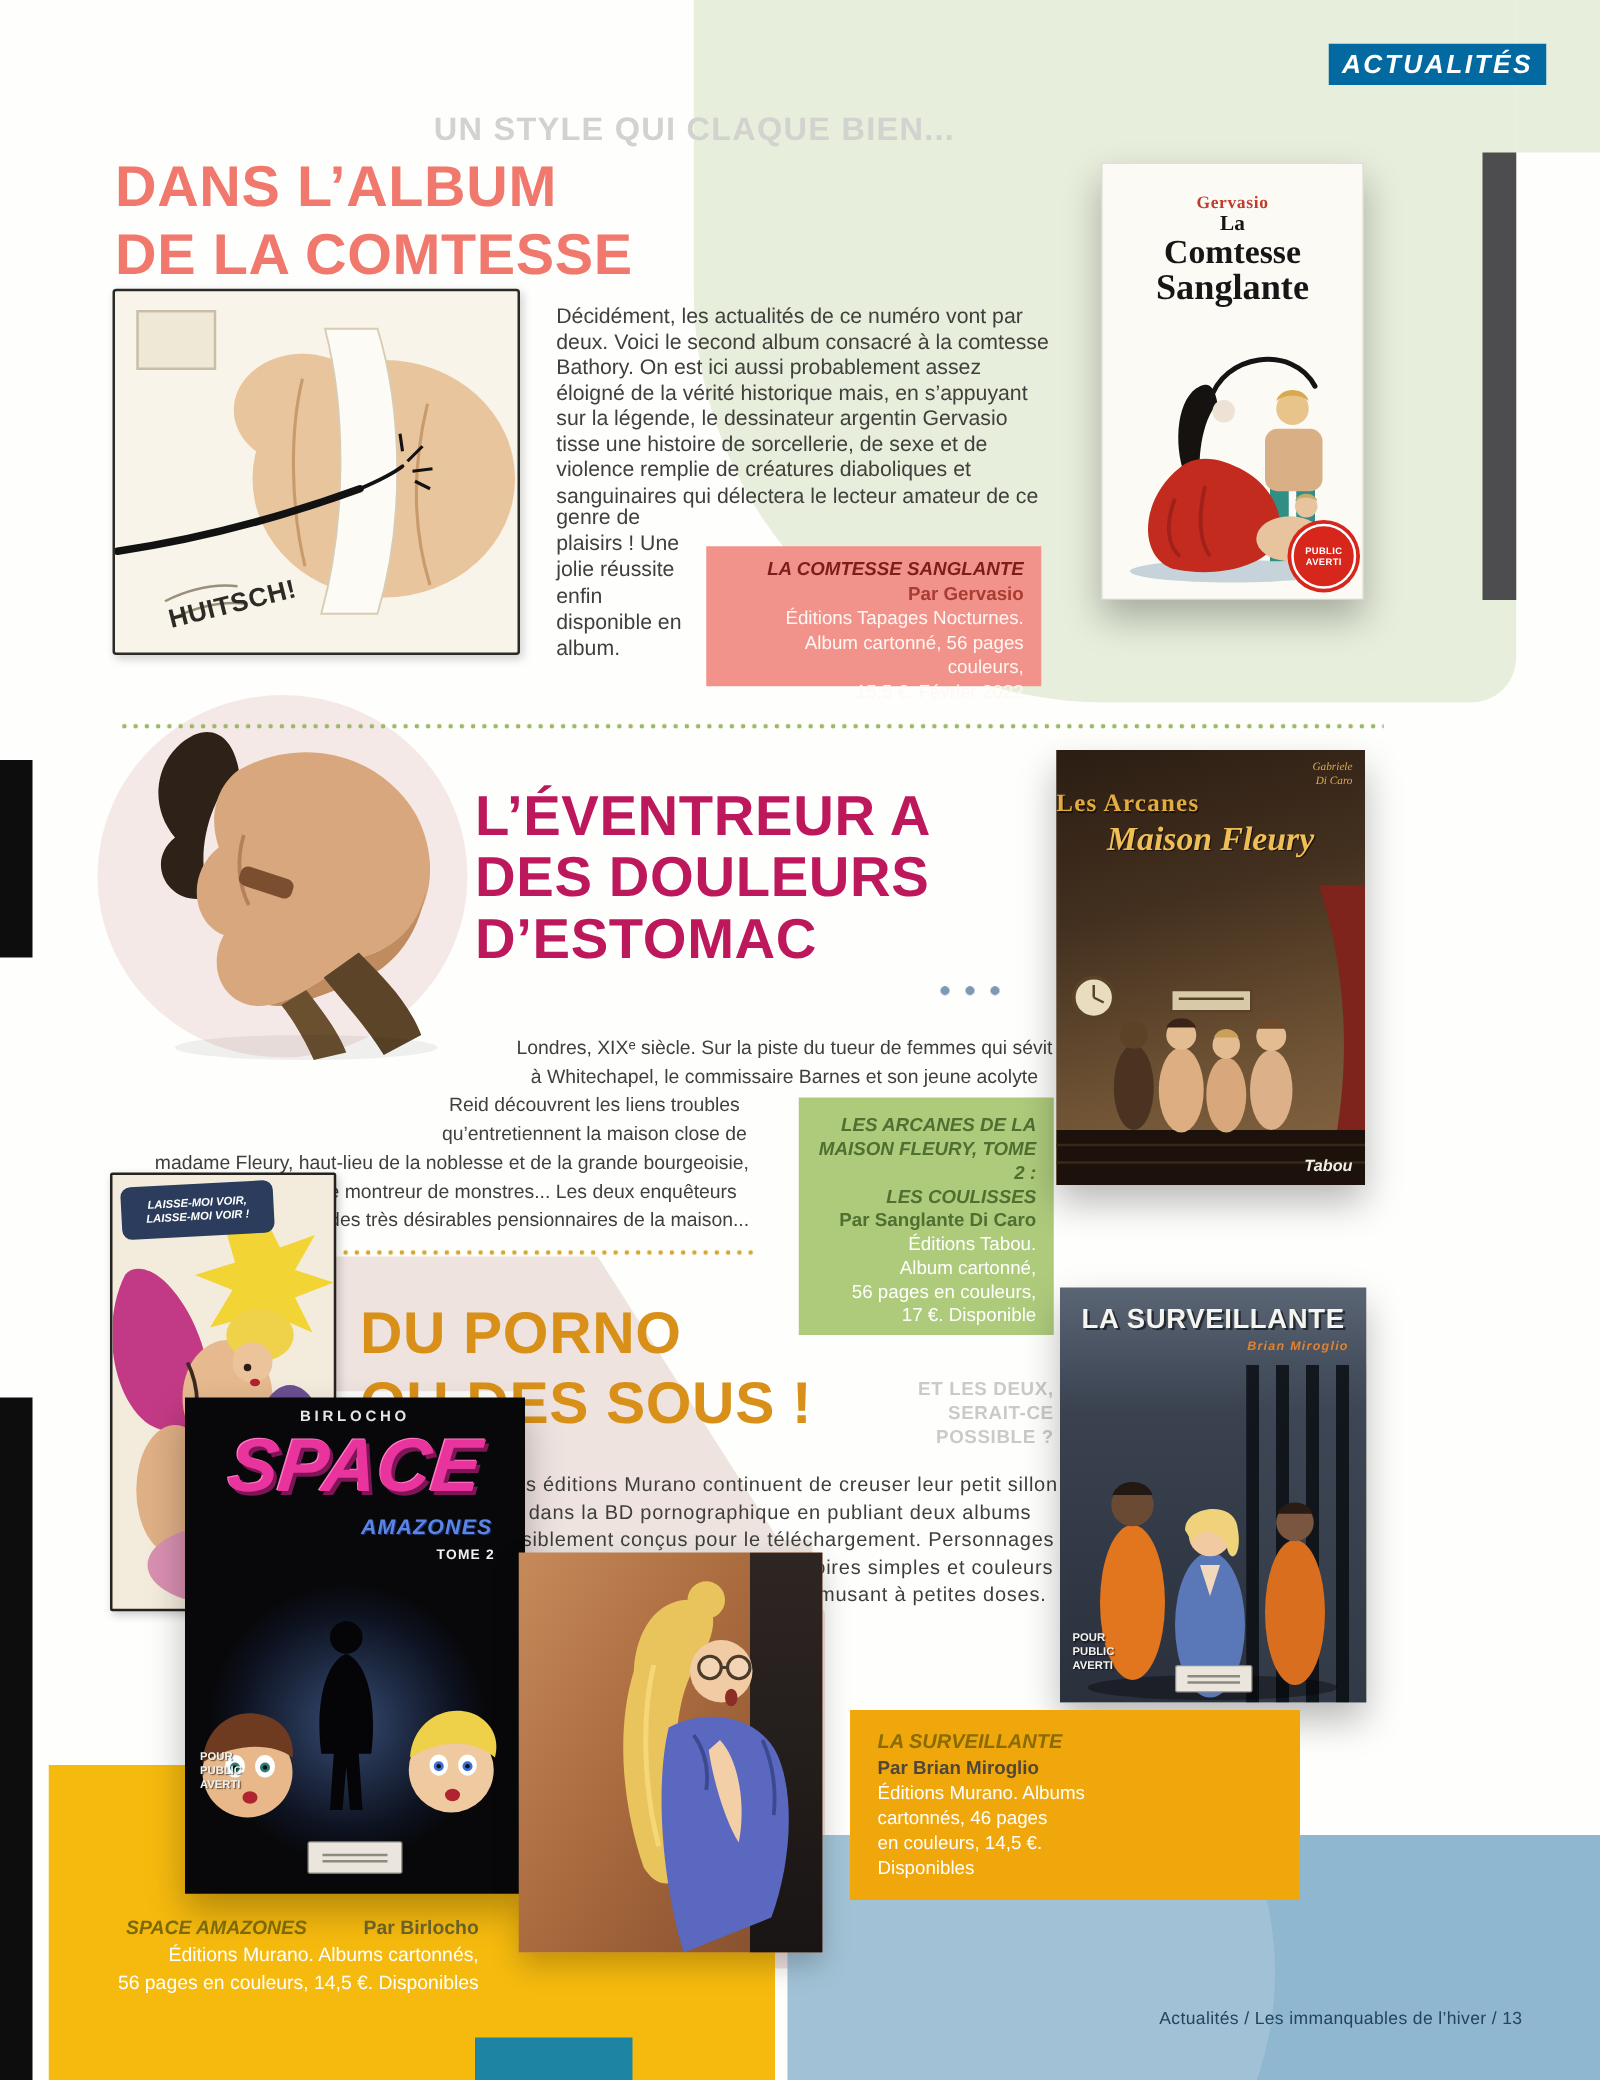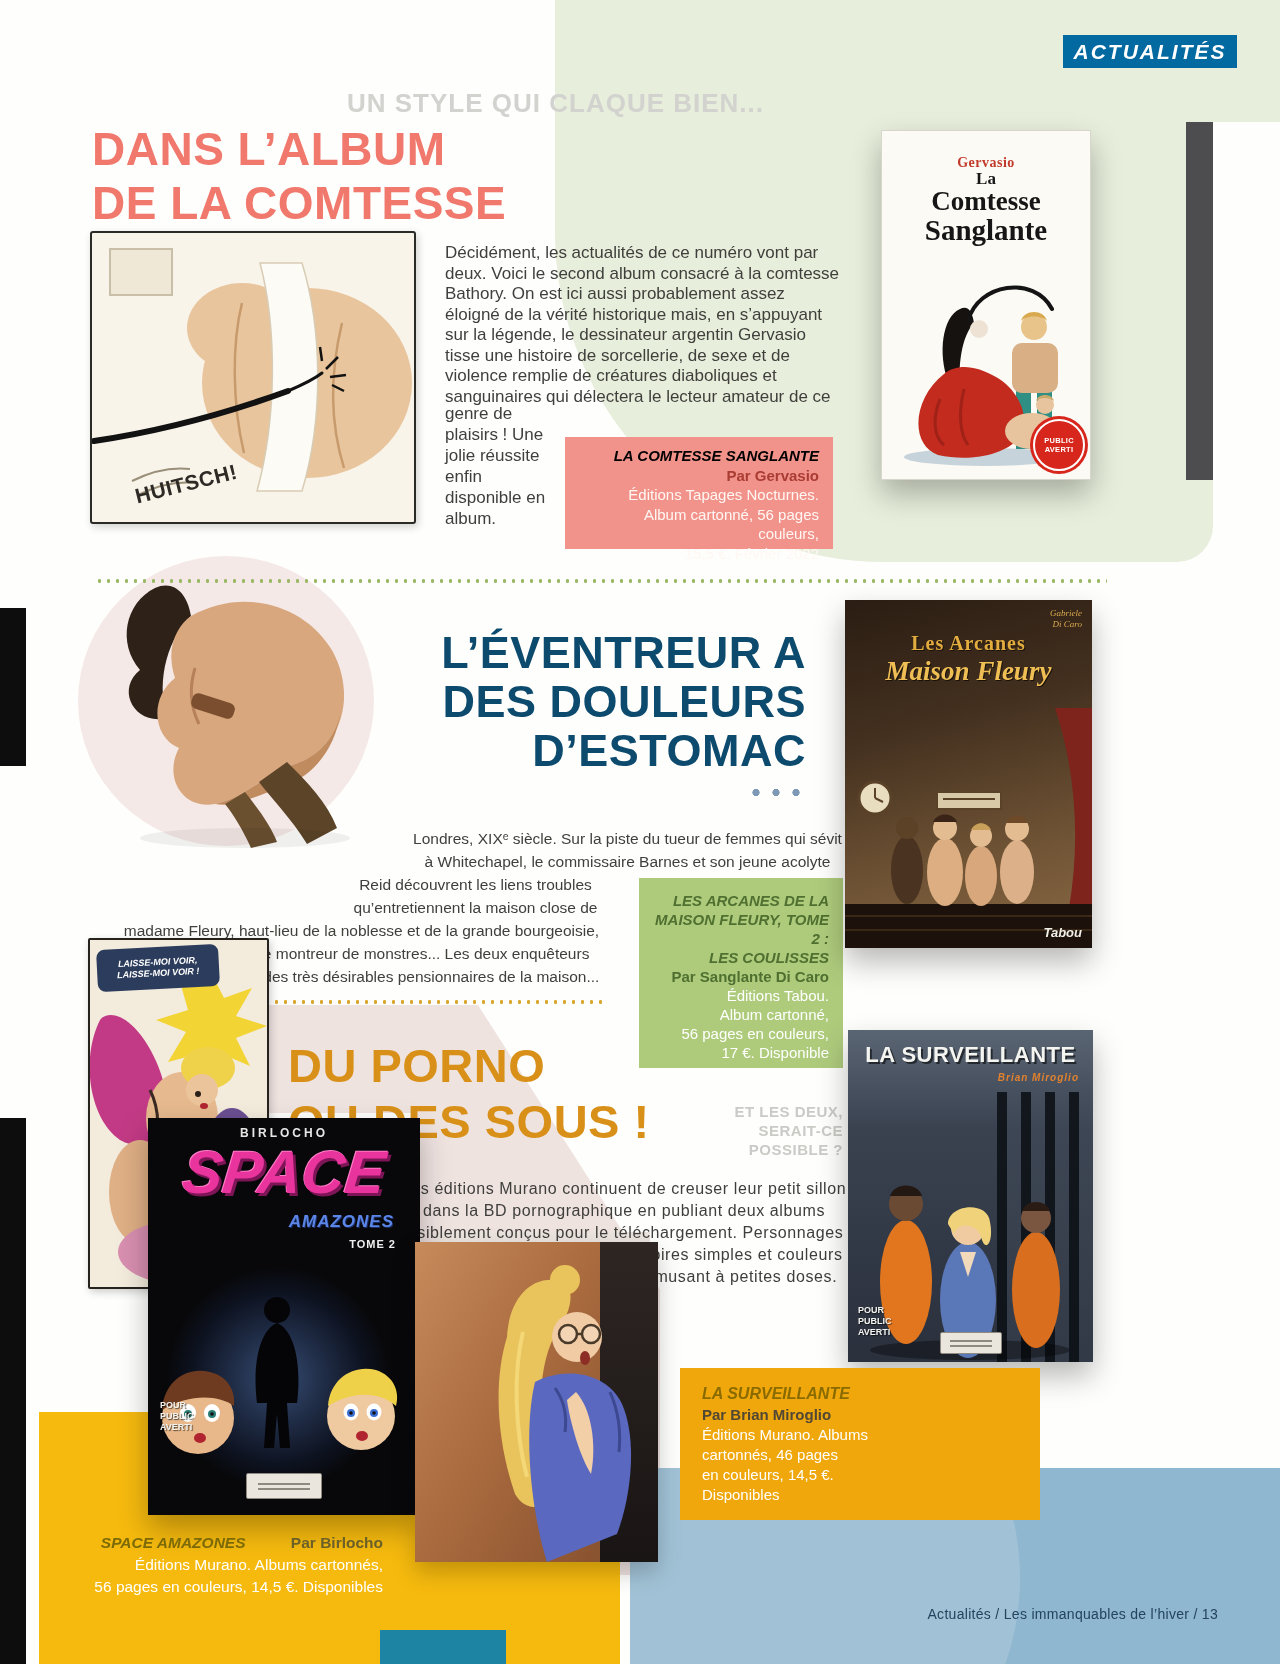--- a/index.html
+++ b/index.html
@@ -26,33 +26,33 @@
   .teal-bottom{left:380px;top:1630px;width:126px;height:34px;background:#1d84a3;}
   .blue-bottom{left:630px;top:1468px;width:650px;height:196px;background:#8fb7cf;overflow:hidden;}
   .blue-bottom .circ{position:absolute;left:-130px;top:-150px;width:520px;height:520px;border-radius:50%;
     background:rgba(255,255,255,0.16);}
   .dots-line{height:6px;background-repeat:repeat-x;background-size:9px 6px;}
   .dots-green{left:95px;top:578px;width:1012px;background-image:radial-gradient(circle,#9bb967 1.7px,transparent 2px);}
   .dots-orange{left:272px;top:999px;width:333px;background-image:radial-gradient(circle,#d9a62e 1.7px,transparent 2px);}
   
   .kicker{left:347px;top:88px;font-weight:800;font-size:26px;letter-spacing:1px;color:#d2d2cf;}
   .h1{left:92px;top:122px;font-weight:800;font-size:46px;line-height:54px;color:#f0786c;letter-spacing:.5px;}
-  .h2{left:380px;top:628px;width:426px;text-align:right;font-weight:800;font-size:45px;line-height:49px;color:#0c4a6e;letter-spacing:.5px;}
+  .h2{left:380px;top:628px;width:426px;text-align:left;font-weight:800;font-size:45px;line-height:49px;color:#be185d;letter-spacing:.5px;}
   .h2-dots{left:746px;top:788px;width:58px;height:9px;background-image:radial-gradient(circle,#7e99b6 3.4px,transparent 3.8px);
     background-size:20px 9px;background-repeat:repeat-x;}
   .h3{left:288px;top:1038px;font-weight:800;font-size:47px;line-height:56px;color:#d89018;letter-spacing:.5px;}
   .body1{left:445px;top:243px;width:396px;font-size:17px;line-height:20.5px;color:#3f3f3c;}
   .body1-side{left:445px;top:403px;width:118px;font-size:17px;line-height:21px;color:#3f3f3c;}
   .a2line{font-size:15.5px;color:#3f3f3c;text-align:center;white-space:nowrap;}
   .aside3{left:710px;top:1102px;width:133px;text-align:right;font-weight:800;font-size:15px;line-height:19px;color:#cacac6;letter-spacing:.5px;}
   .body3{left:400px;top:1178px;width:448px;text-align:center;font-size:16px;line-height:22px;letter-spacing:.6px;color:#3e3e3b;}
   
   .infobox{box-sizing:border-box;}
   .box-salmon{left:565px;top:437px;width:268px;height:112px;background:#f2938b;padding:9px 14px;text-align:right;}
-  .box-salmon .bt{font-style:italic;font-weight:800;font-size:15px;line-height:19.5px;color:#000000;}
+  .box-salmon .bt{font-style:italic;font-weight:800;font-size:15px;line-height:19.5px;color:#7f1d1d;}
   .box-salmon .ba{font-weight:800;font-size:15px;line-height:19.5px;color:#a93c33;}
   .box-salmon .bl{font-size:15px;line-height:19.5px;color:#fff7f3;}
   .box-green{left:639px;top:878px;width:204px;height:190px;background:#aecb7c;padding:13px 14px;text-align:right;}
   .box-green .bt{font-style:italic;font-weight:800;font-size:15px;line-height:19px;color:#4f7030;}
   .box-green .ba{font-weight:800;font-size:15px;line-height:19px;color:#4f7030;}
   .box-green .bl{font-size:15px;line-height:19px;color:#ffffff;}
   .box-yellow{left:680px;top:1368px;width:360px;height:152px;background:#efa70c;padding:15px 0 0 22px;text-align:left;}
   .box-yellow .bt{font-style:italic;font-weight:800;font-size:16px;line-height:21px;color:#8a6b00;}
   .box-yellow .ba{font-weight:800;font-size:15px;line-height:21px;color:#514734;}
   .box-yellow .bl{font-size:15px;line-height:20px;color:#ffffff;}
@@ -72,21 +72,21 @@
   .cover-comtesse{left:881px;top:130px;width:208px;height:348px;background:#fbfaf5;border:1px solid #d8d5cc;text-align:center;}
   .cover-comtesse .cv-author{margin-top:24px;font-family:"Liberation Serif",serif;font-weight:700;font-size:14px;color:#c23a2b;letter-spacing:.5px;}
   .cover-comtesse .t1{font-family:"Liberation Serif",serif;font-weight:700;font-size:17px;line-height:16px;color:#161616;}
   .cover-comtesse .t2{font-family:"Liberation Serif",serif;font-weight:700;font-size:27px;line-height:28px;color:#161616;}
   .cover-comtesse .t3{font-family:"Liberation Serif",serif;font-weight:700;font-size:29px;line-height:30px;color:#161616;}
   .badge{position:absolute;right:5px;top:288px;width:48px;height:48px;border-radius:50%;background:#d7261b;border:2px solid #fff;
     box-shadow:0 0 0 3px #d7261b;display:flex;flex-direction:column;align-items:center;justify-content:center;
     color:#fff;font-weight:800;font-size:7.5px;line-height:9px;letter-spacing:.3px;}
   .cover-arcanes{left:845px;top:600px;width:247px;height:348px;background:linear-gradient(165deg,#2b1d13 0%,#43301f 35%,#6e5234 70%,#8a6a45 100%);}
   .cover-arcanes .cv-author{position:absolute;right:10px;top:8px;text-align:right;font-family:"Liberation Serif",serif;font-style:italic;font-size:9px;line-height:11px;color:#d9a94f;}
-  .cover-arcanes .t1{position:absolute;left:0;right:0;top:32px;text-align:center;font-family:"Liberation Serif",serif;font-weight:700;font-size:20px;color:#e2ac3f;letter-spacing:1px;text-shadow:1px 1px 0 #1a120a;}
+  .cover-arcanes .t1{position:absolute;left:0;right:0;top:32px;text-align:left;font-family:"Liberation Serif",serif;font-weight:700;font-size:20px;color:#e2ac3f;letter-spacing:1px;text-shadow:1px 1px 0 #1a120a;}
   .cover-arcanes .t2{position:absolute;left:0;right:0;top:56px;text-align:center;font-family:"Liberation Serif",serif;font-style:italic;font-weight:700;font-size:27px;color:#efbf55;text-shadow:1px 1px 0 #1a120a;}
   .cover-arcanes .pub{position:absolute;right:10px;bottom:8px;font-weight:800;font-style:italic;font-size:13px;color:#f0efe8;}
   .cover-surv{left:848px;top:1030px;width:245px;height:332px;background:linear-gradient(180deg,#5a6574 0%,#3a4250 30%,#2a303c 100%);}
   .cover-surv .t1{position:absolute;left:0;right:0;top:12px;text-align:center;font-weight:800;font-size:22px;color:#f4f4f0;letter-spacing:.5px;text-shadow:2px 2px 0 rgba(0,0,0,.55);}
   .cover-surv .cv-author{position:absolute;right:14px;top:42px;font-weight:800;font-style:italic;font-size:10px;color:#e0822f;letter-spacing:1px;}
   .cover-surv .bars{position:absolute;right:0;top:62px;bottom:0;width:96px;
     background:repeating-linear-gradient(90deg,rgba(12,16,22,.88) 0 10px,rgba(70,80,95,.30) 10px 24px);}
   .warn{position:absolute;font-weight:800;font-size:9px;line-height:11px;color:#f2f2ef;text-shadow:1px 1px 1px rgba(0,0,0,.6);}
   .tag{position:absolute;left:50%;transform:translateX(-50%);background:#eae6de;border:1px solid #8f8a80;border-radius:2px;
     display:flex;flex-direction:column;align-items:center;justify-content:center;gap:3px;}

